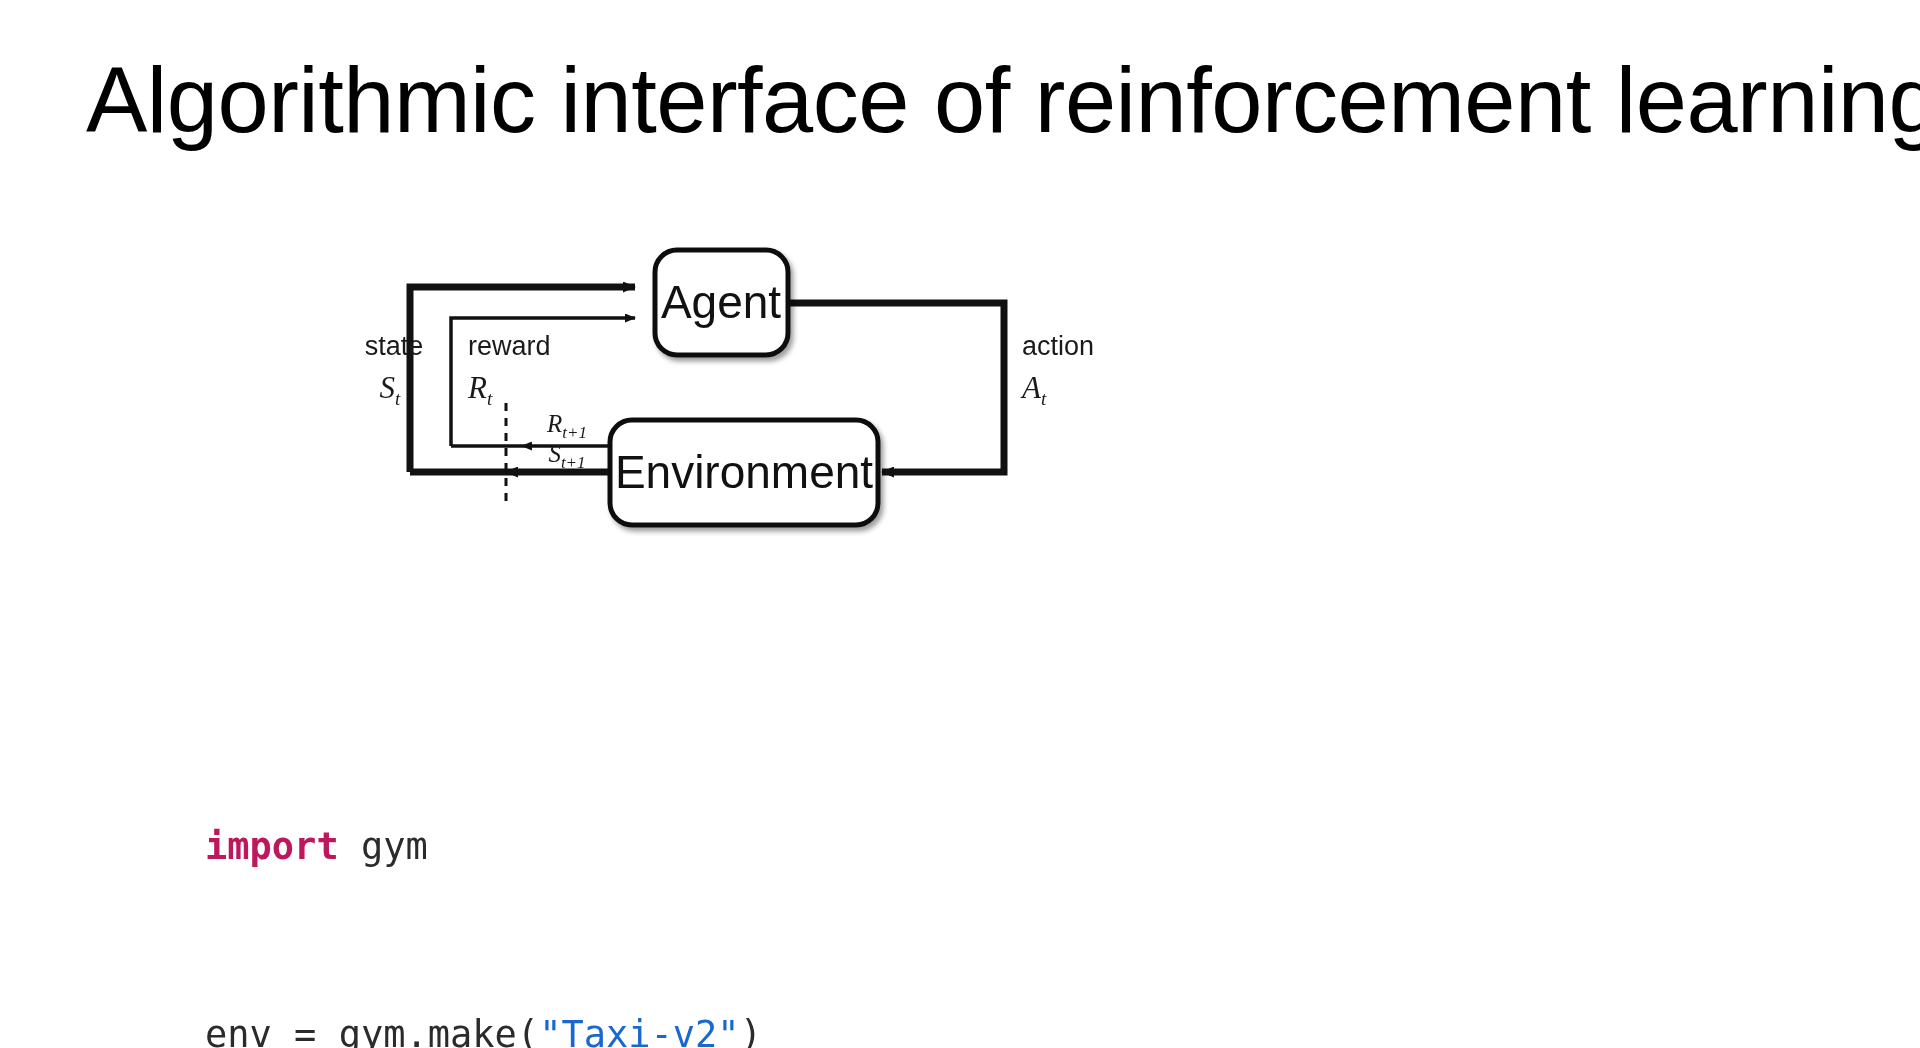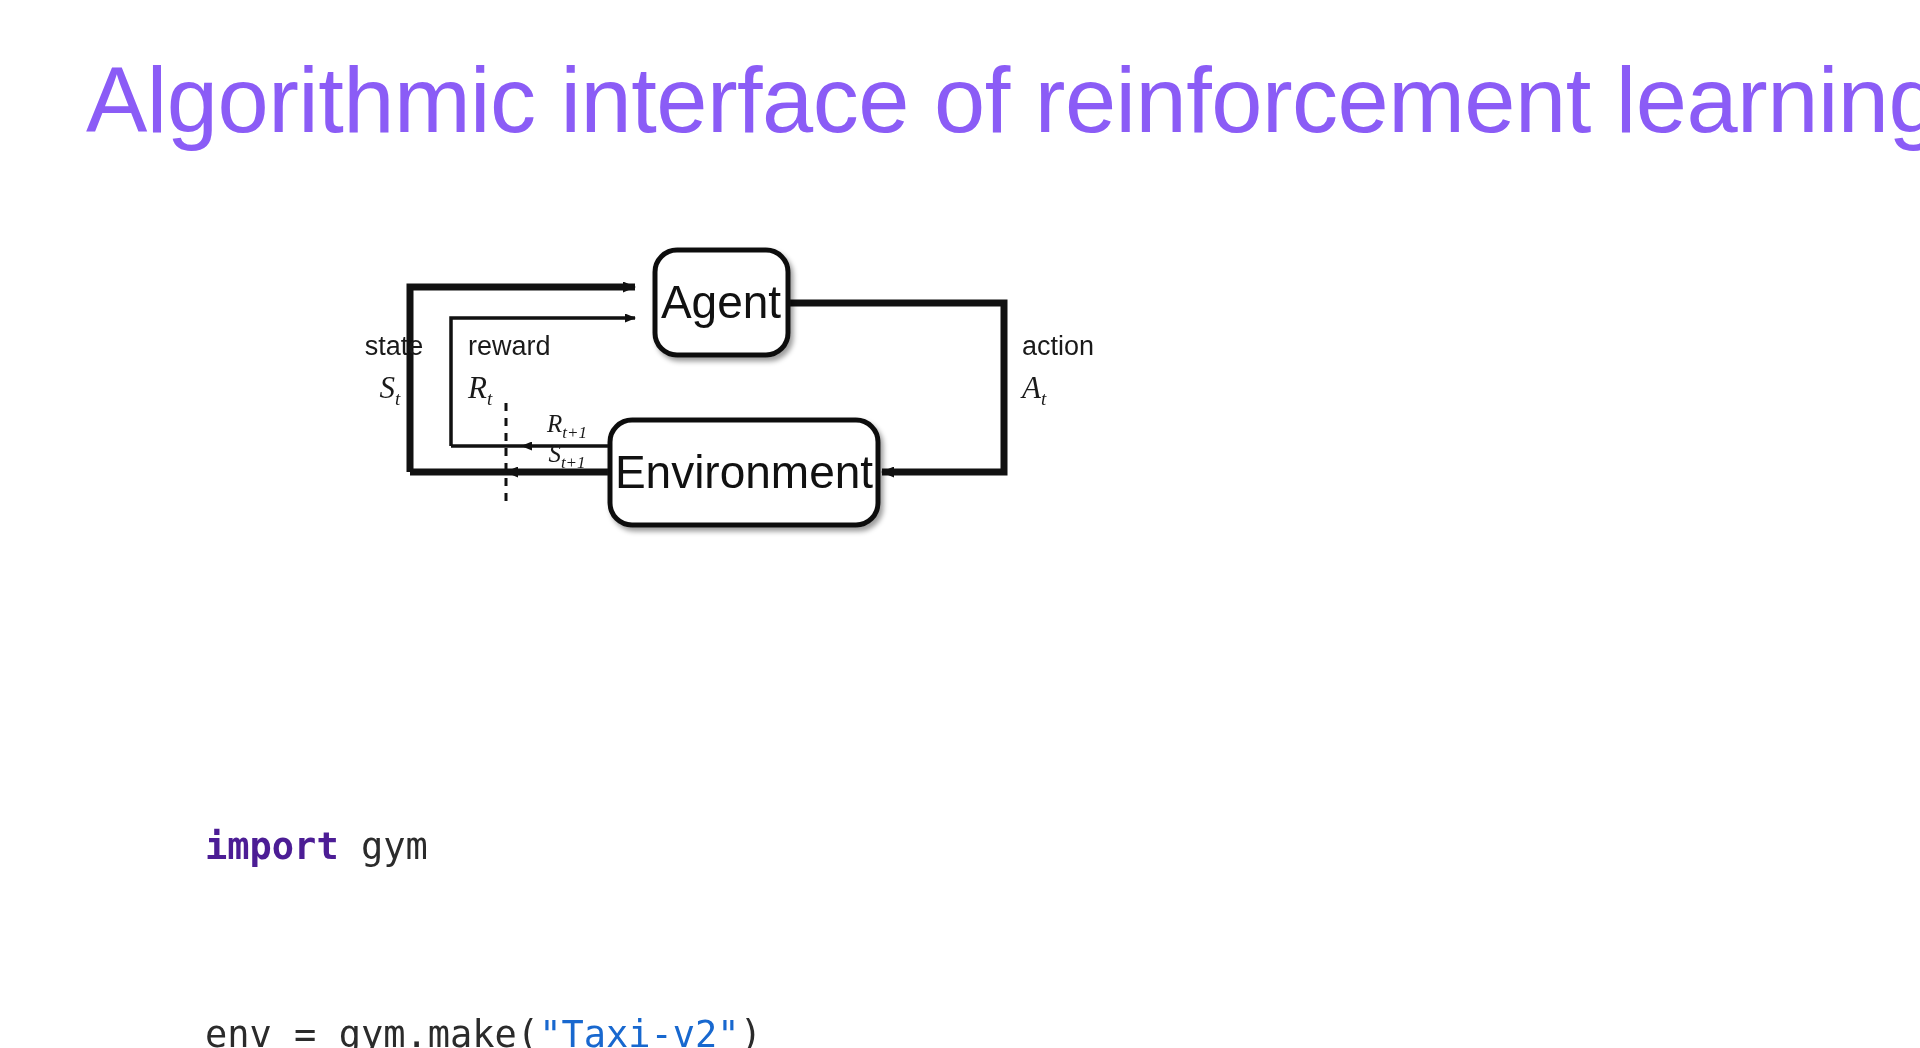--- a/index.html
+++ b/index.html
@@ -18,21 +18,21 @@
   
   #slide-title {
     position: absolute;
     left: 86px;
     top: 48px;
     width: 1790px;
     font-family: "Liberation Sans", sans-serif;
     font-weight: 400;
     font-size: 92px;
     line-height: 104px;
-    color: #8b5cf6;
+    color: #000000;
     letter-spacing: -0.5px;
     white-space: nowrap;
   }
 
   
   #rl-diagram {
     position: absolute;
     left: 310px;
     top: 240px;
     width: 1060px;
@@ -71,21 +71,21 @@
     position: absolute;
     left: 205px;
     top: 682px;
     font-family: "DejaVu Sans Mono", monospace;
     font-size: 37px;
     line-height: 47px;
     color: #2b2b2b;
     white-space: pre;
   }
   #code-block .line { white-space: pre; }
-  .kw   { font-weight: bold; color: #4c1d95; margin-top: 44px; }
+  .kw   { font-weight: bold; color: #be185d; margin-top: 44px; }
   .link { color: #1868cf; text-decoration: underline; }
 </style>
 </head>
 <body>
 
 <div id="slide-title">Algorithmic interface of reinforcement learning</div>
 
 <div id="rl-diagram">
   <svg viewBox="0 0 1060 400" xmlns="http://www.w3.org/2000/svg">
     <defs>

